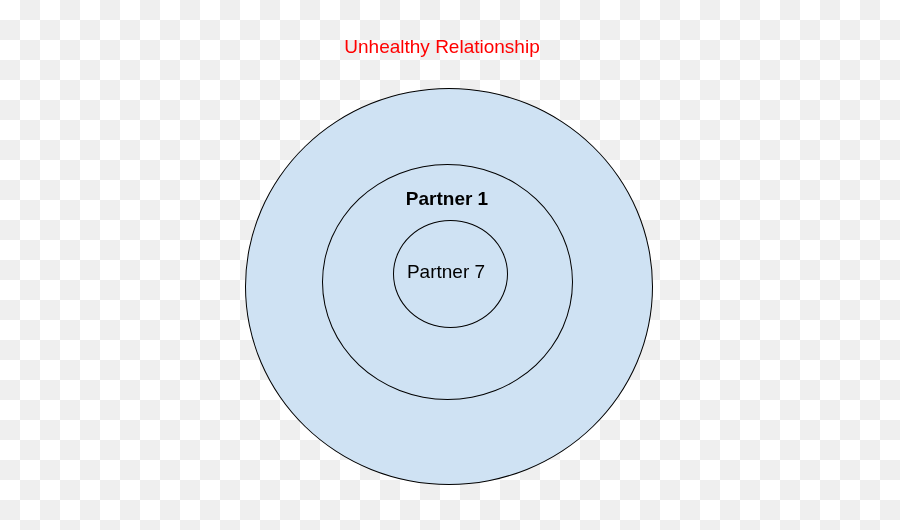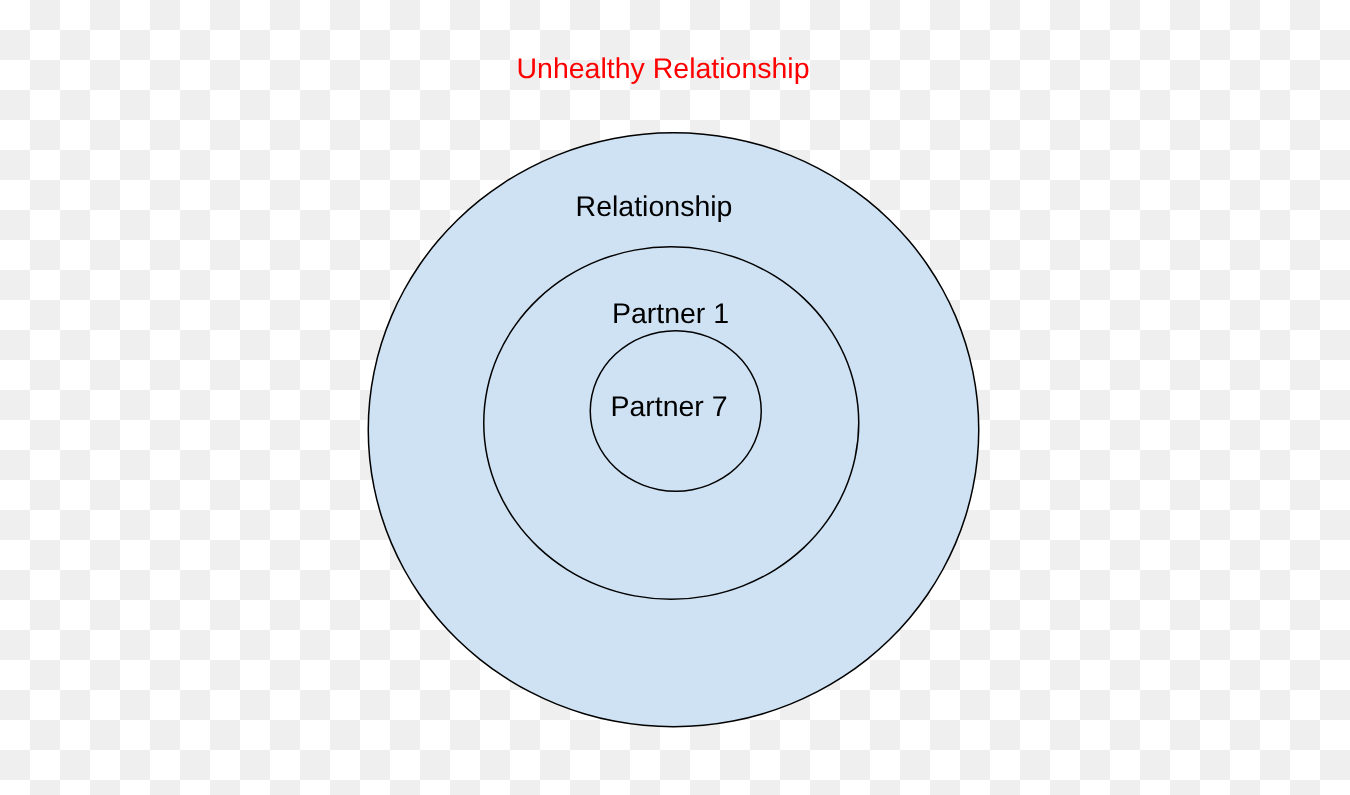--- a/index.html
+++ b/index.html
@@ -45,35 +45,34 @@
   .ring.inner  { left: 393px; top: 220px; width: 115px; height: 108px; }
   .label {
     position: absolute;
     transform: translate(-50%, -50%);
     font-size: 19px;
     line-height: 1.15;
     white-space: nowrap;
     color: #000000;
   }
   .label.l-outer  { left: 436px; top: 139px; }
-  .label.l-middle { left: 447px; top: 210px; }
+  .label.l-middle { left: 447px; top: 199px; font-weight: bold; }
   .label.l-inner  { left: 446px; top: 272px; }
 </style>
 </head>
 <body>
 
 <div class="stage" style="--checker-light: #ffffff; --checker-gray: #efefef;">
 
   <div class="title" style="color: rgb(255, 0, 0);">Unhealthy Relationship</div>
 
   <div class="ring outer" style="background-color: rgb(207, 226, 243); border-color: rgb(0, 0, 0);"></div>
 
   <div class="ring middle" style="background-color: rgb(207, 226, 243); border-color: rgb(0, 0, 0);"></div>
 
   <div class="ring inner" style="background-color: rgb(207, 226, 243); border-color: rgb(0, 0, 0);"></div>
 
-  <div class="label l-outer">Relationship</div>
 
   <div class="label l-middle">Partner 1</div>
 
   <div class="label l-inner">Partner 7</div>
 
 </div>
 
 </body></html>

